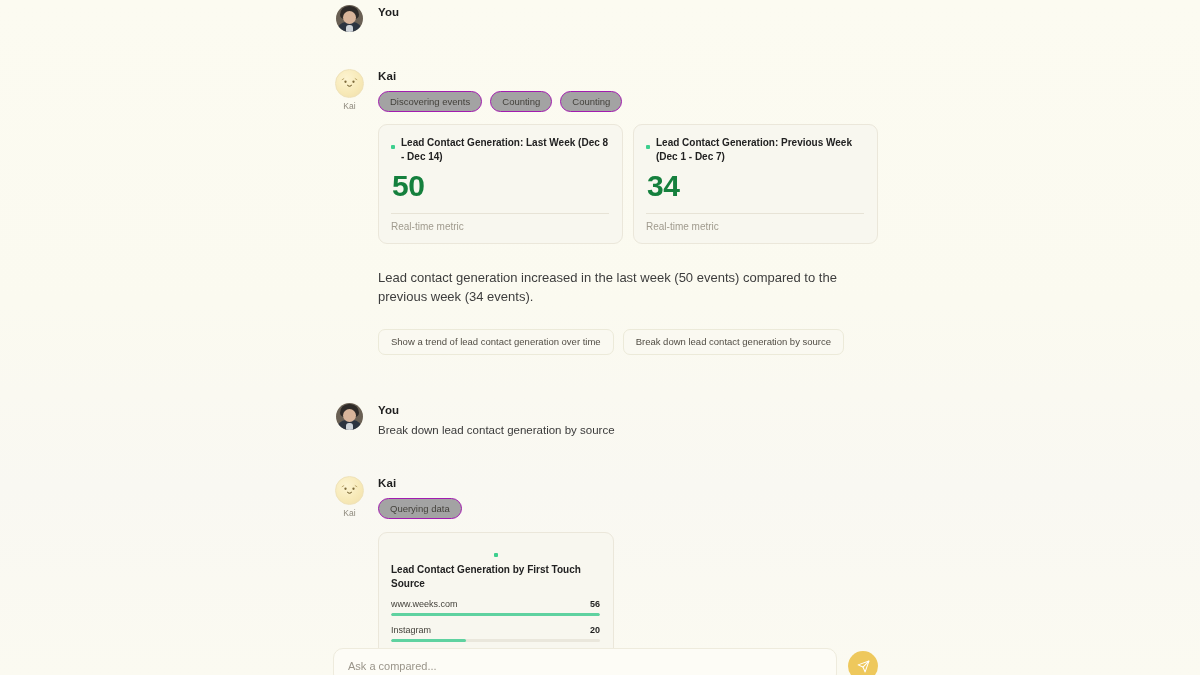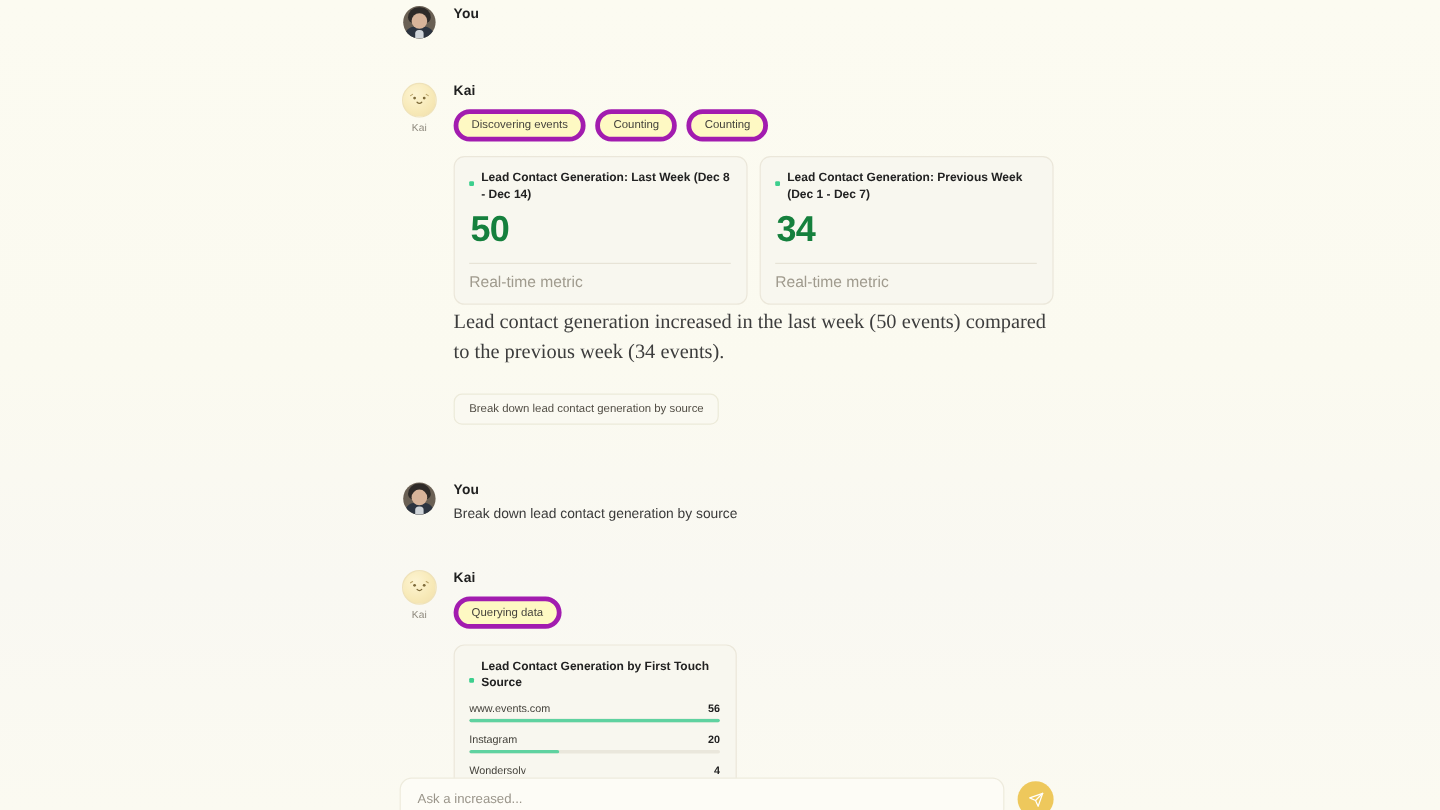--- a/index.html
+++ b/index.html
@@ -126,22 +126,22 @@
   }
 
   
   .chips {
     display: flex;
     gap: 8px;
     margin-top: 9px;
     flex-wrap: wrap;
   }
   .chip {
-    border: 4px solid #a21caf;
-    background: #fef9c3;
+    border: 1px solid #a21caf;
+    background: #a3a3a3;
     border-radius: 20px;
     padding: 4px 11px;
     font-size: 9.5px;
     color: #44423c;
     white-space: nowrap;
     line-height: 1.2;
     text-align: right;
   }
 
   
@@ -185,30 +185,29 @@
     letter-spacing: -.5px;
     line-height: 1.05;
     margin: 7px 0 11px 1px;
   }
   .metric-divider {
     height: 1px;
     background: #e7e3d6;
     margin-bottom: 7px;
   }
   .metric-sub {
+    font-size: 10px;
+    color: #a09b8e;
+  }
+
+  .summary-text {
     font-size: 13px;
-    color: #a09b8e;
-  }
-
-  .summary-text {
-    font-size: 17px;
     color: #3d3d3d;
-    margin-top: 1px;
+    margin-top: 24px;
     line-height: 1.5;
-    font-family: Liberation Serif, serif;
   }
 
   
   .try-block { margin-top: 22px; }
   .try-label {
     font-size: 9.5px;
     color: #8c8778;
     margin-bottom: 9px;
   }
   .suggestions { display: flex; gap: 9px; flex-wrap: wrap; }
@@ -225,21 +224,21 @@
 
   
   .breakdown-card {
     width: 236px;
     background: #f8f7ef;
     border: 1px solid #ebe7da;
     border-radius: 9px;
     padding: 11px 13px 0 12px;
     margin-top: 13px;
   }
-  .bd-head { display: flex; gap: 6px; align-items: center; }
+  .bd-head { display: flex; gap: 6px; align-items: center; flex-direction: column; }
   .bd-title {
     font-size: 10px;
     font-weight: bold;
     color: #222;
     line-height: 1.35;
   }
   .bd-rows { margin-top: 9px; }
   .bd-row { margin-bottom: 9px; }
   .bd-row-top {
     display: flex;
@@ -374,20 +373,21 @@
             <div class="metric-value">34</div>
             <div class="metric-divider"></div>
             <div class="metric-sub">Real-time metric</div>
           </div>
         </div>
 
         <div class="summary-text">Lead contact generation increased in the last week (50 events) compared to the previous week (34 events).</div>
 
         <div class="try-block">
           <div class="suggestions">
+            <button class="suggestion">Show a trend of lead contact generation over time</button>
             <button class="suggestion">Break down lead contact generation by source</button>
           </div>
         </div>
       </div>
     </div>
 
     <div class="msg msg-user-2">
       <div class="avatar-col">
         <div class="avatar avatar-user">
           <span class="body"></span>
@@ -424,21 +424,21 @@
         </div>
 
         <div class="breakdown-card">
           <div class="bd-head">
             <span class="dot"></span>
             <span class="bd-title">Lead Contact Generation by First Touch Source</span>
           </div>
           <div class="bd-rows" id="bd-rows">
               <div class="bd-row">
                 <div class="bd-row-top">
-                  <span class="bd-label">www.events.com</span>
+                  <span class="bd-label">www.weeks.com</span>
                   <span class="bd-value">56</span>
                 </div>
                 <div class="bd-track" style="background: rgb(234, 231, 220);">
                   <div class="bd-fill" style="width: 100%; background: rgb(95, 210, 160);"></div>
                 </div>
               </div>
               <div class="bd-row">
                 <div class="bd-row-top">
                   <span class="bd-label">Instagram</span>
                   <span class="bd-value">20</span>
@@ -466,21 +466,21 @@
 
         </div>
 
       </div>
     </div>
 
   </div>
 
   <div class="composer">
     <div class="composer-input">
-      <span class="composer-placeholder">Ask a increased...</span>
+      <span class="composer-placeholder">Ask a compared...</span>
     </div>
     <button class="send-button">
       <span>
         <svg width="13" height="13" viewBox="0 0 24 24" fill="none" stroke="#ffffff" stroke-width="1.9" stroke-linecap="round" stroke-linejoin="round">
           <path d="M22 2 L11 13"></path>
           <path d="M22 2 L15 22 L11 13 L2 9 Z"></path>
         </svg>
       </span>
     </button>
   </div>

